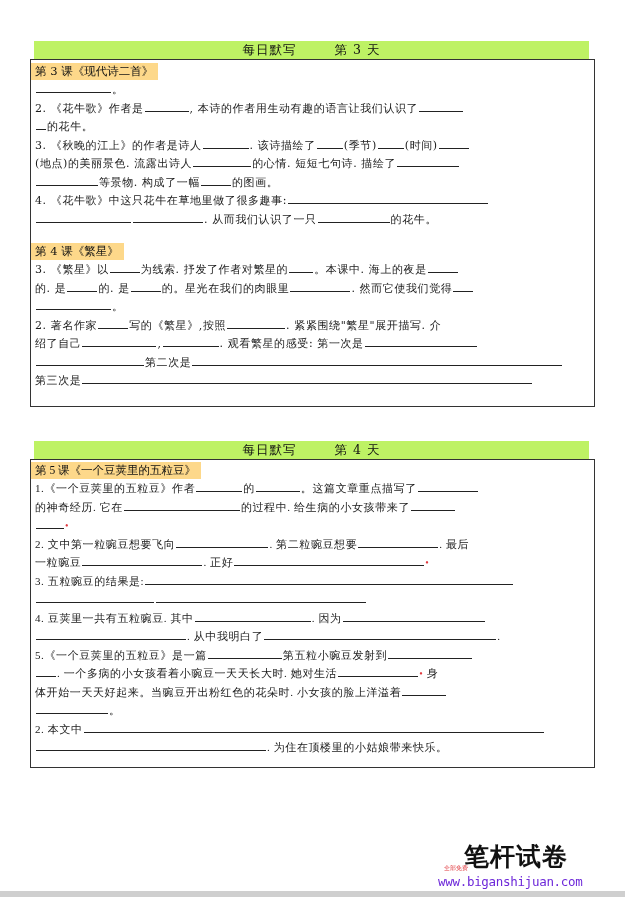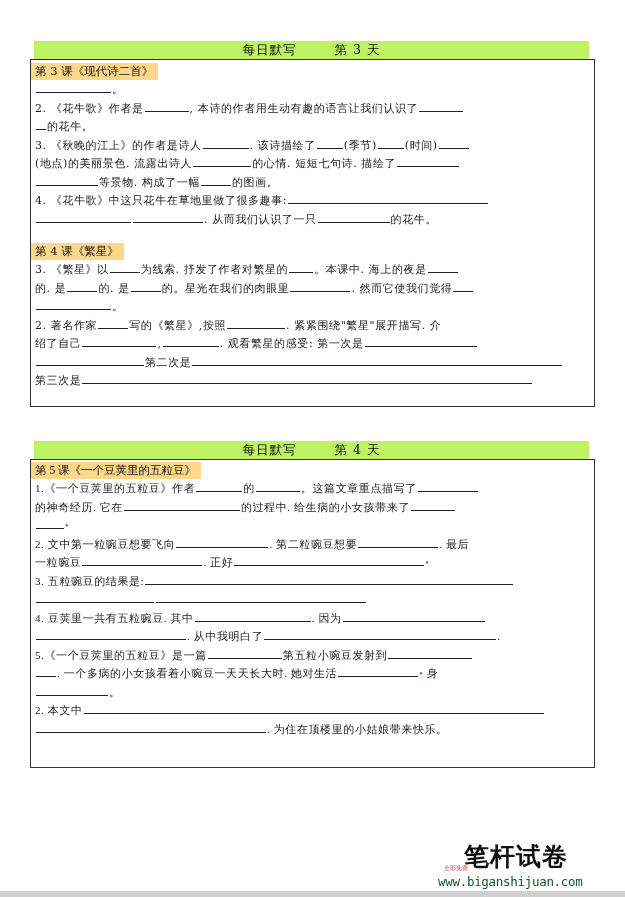--- a/index.html
+++ b/index.html
@@ -36,21 +36,21 @@
   .logo-title {
     position:absolute; left:28px; top:0; font-family:"DejaVu Sans","Liberation Sans",sans-serif;
     font-size:25px; font-weight:bold; color:#111; letter-spacing:1px; line-height:30px;
   }
   .logo-free {
     position:absolute; left:8px; top:22px; font-size:6px; color:#e0393e;
     font-family:"DejaVu Sans",sans-serif;
   }
   .logo-url {
     position:absolute; left:2px; top:32px; font-family:"DejaVu Sans Mono","Liberation Mono",monospace;
-    font-size:12.5px; color:#14532d; letter-spacing:-0.3px;
+    font-size:12.5px; color:#6d28d9; letter-spacing:-0.3px;
   }
   .bottom-bar { position:absolute; left:0; top:891px; width:625px; height:6px; background:#cfcfcf; }
 </style>
 </head>
 <body>
 
 <div class="day-bar" style="top:41px;">
   <span>每日默写</span>
   <span style="display:inline-block;width:28px;"></span>
   <span>第 3 天</span>
@@ -93,20 +93,21 @@
       <div class="line"><span>的神奇经历. 它在</span><span class="blank" style="width: 116px;"></span><span>的过程中. 给生病的小女孩带来了</span><span class="blank" style="width: 44px;"></span></div>
       <div class="line"><span class="blank" style="width: 28px;"></span><span class="red-dot">•</span></div>
       <div class="line"><span>2. 文中第一粒豌豆想要飞向</span><span class="blank" style="width: 92px;"></span><span>. 第二粒豌豆想要</span><span class="blank" style="width: 80px;"></span><span>. 最后</span></div>
       <div class="line"><span>一粒豌豆</span><span class="blank" style="width: 120px;"></span><span>. 正好</span><span class="blank" style="width: 190px;"></span><span class="red-dot">•</span></div>
       <div class="line"><span>3. 五粒豌豆的结果是:</span><span class="blank" style="width: 368px;"></span></div>
       <div class="line"><span class="blank" style="width: 118px;"></span><span class="blank" style="width: 210px;"></span></div>
       <div class="line"><span>4. 豆荚里一共有五粒豌豆. 其中</span><span class="blank" style="width: 116px;"></span><span>. 因为</span><span class="blank" style="width: 142px;"></span></div>
       <div class="line"><span class="blank" style="width: 150px;"></span><span>. 从中我明白了</span><span class="blank" style="width: 232px;"></span><span>.</span></div>
       <div class="line"><span>5.《一个豆荚里的五粒豆》是一篇</span><span class="blank" style="width: 74px;"></span><span>第五粒小豌豆发射到</span><span class="blank" style="width: 84px;"></span></div>
       <div class="line"><span class="blank" style="width: 20px;"></span><span>. 一个多病的小女孩看着小豌豆一天天长大时. 她对生活</span><span class="blank" style="width: 80px;"></span><span class="red-dot">•</span><span> 身</span></div>
+      <div class="line"><span>体开始一天天好起来。当豌豆开出粉红色的花朵时. 小女孩的脸上洋溢着</span><span class="blank" style="width: 44px;"></span></div>
       <div class="line"><span class="blank" style="width: 72px;"></span><span>。</span></div>
       <div class="line"><span>2. 本文中</span><span class="blank" style="width: 460px;"></span></div>
       <div class="line"><span class="blank" style="width: 230px;"></span><span>. 为住在顶楼里的小姑娘带来快乐。</span></div>
     </div>
 </div>
 
 <div class="logo">
   <div class="logo-title">笔杆试卷</div>
   <div class="logo-free">全部免费</div>
   <div class="logo-url">www.biganshijuan.com</div>

